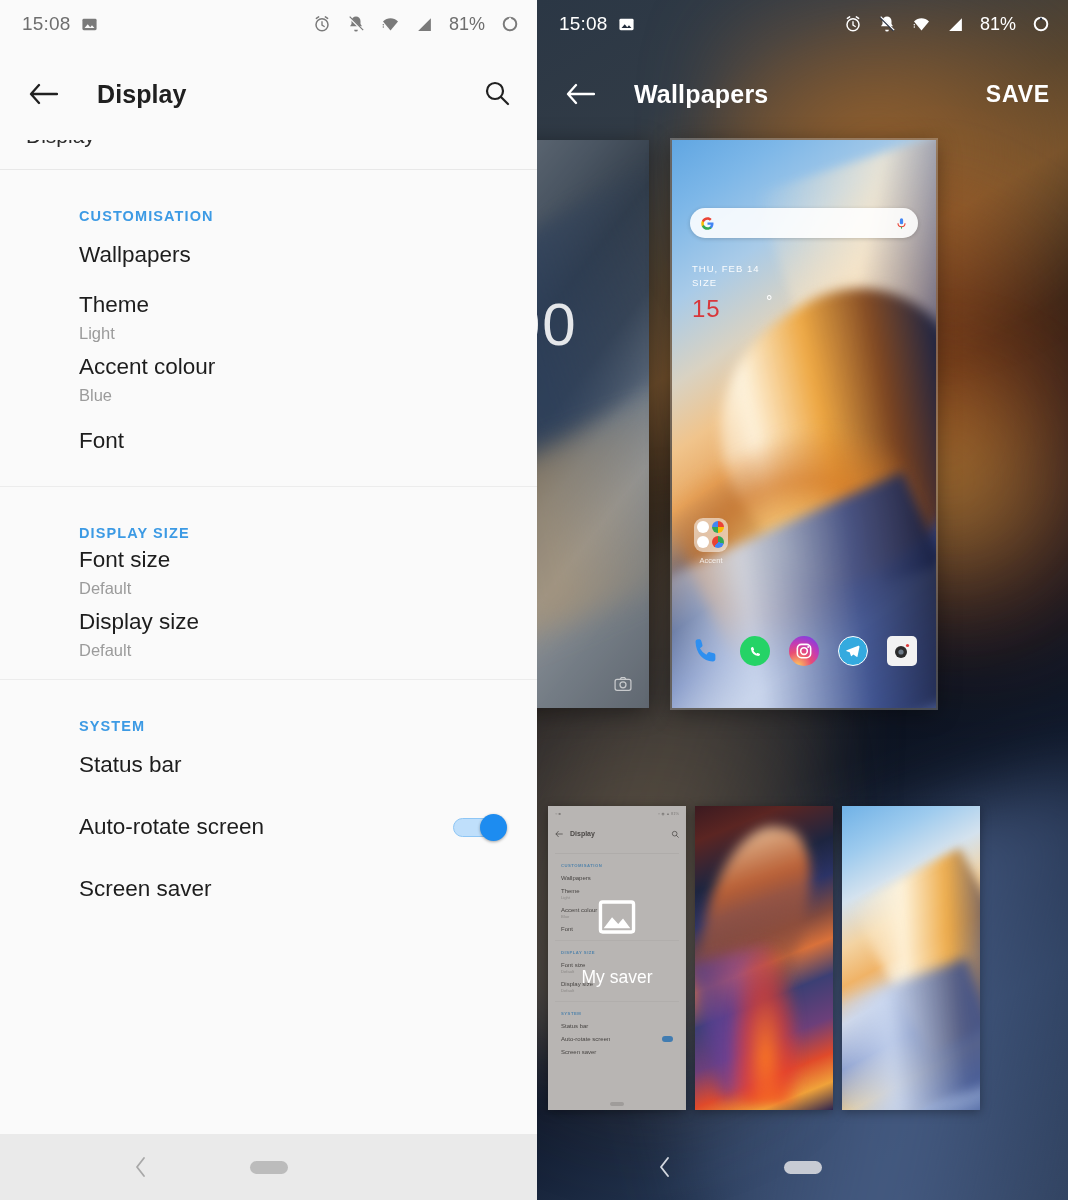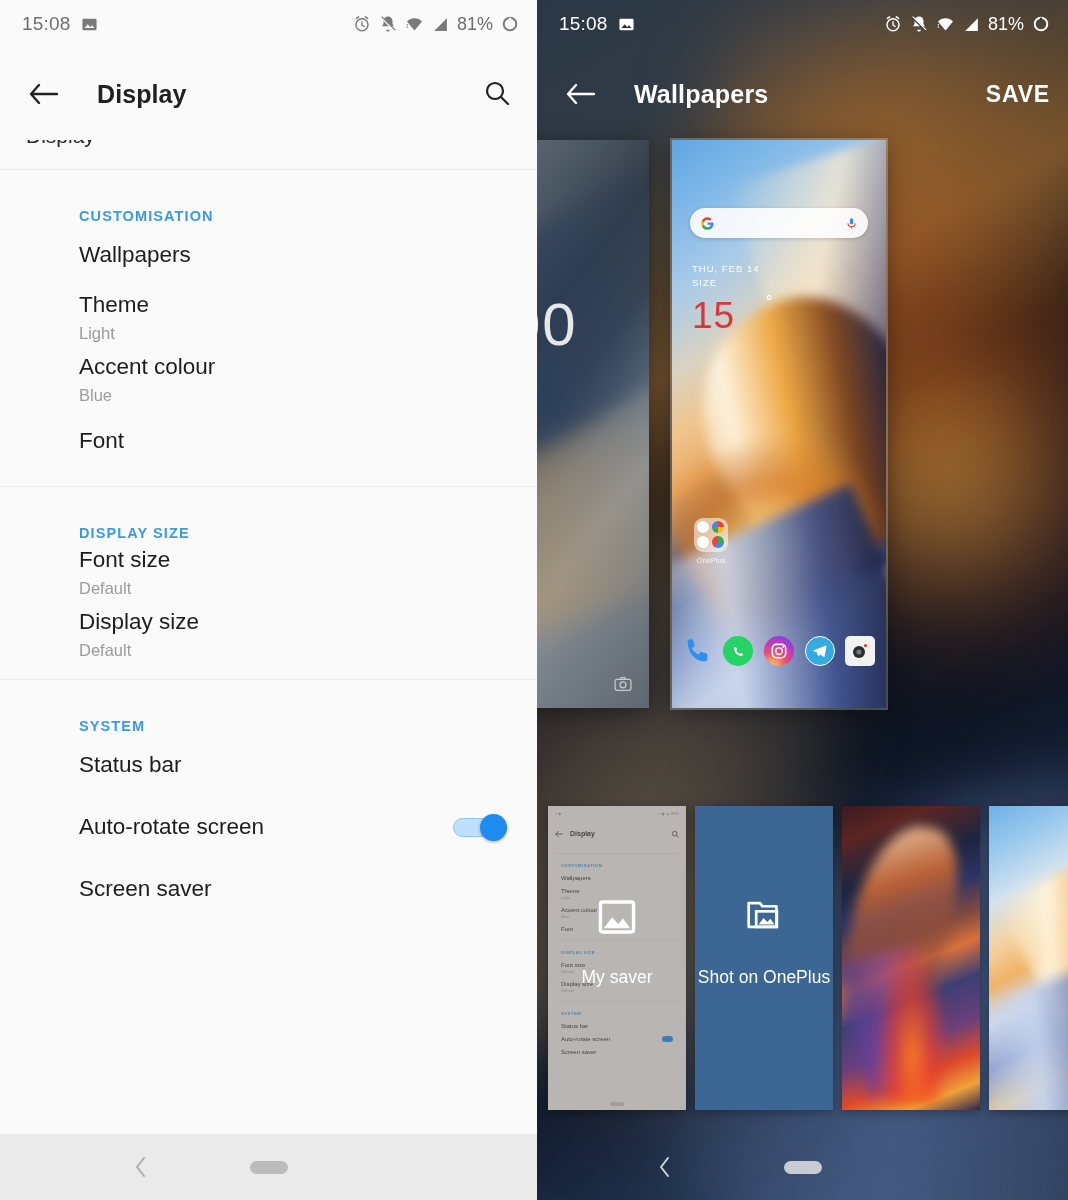--- a/index.html
+++ b/index.html
@@ -17,21 +17,21 @@
     width: 537px; height: 1200px;
     background: #fafafa;
     overflow: hidden;
   }
   .l-statusbar {
     height: 48px; display: flex; align-items: center;
     padding: 0 18px 0 22px; color: #7a7a7a;
   }
   .l-statusbar .clock { font-size: 19px; color: #6e6e6e; letter-spacing: .2px; }
   .sb-left { display: flex; align-items: center; gap: 10px; flex: 1; }
-  .sb-right { display: flex; align-items: center; gap: 8px; }
+  .sb-right { display: flex; align-items: center; gap: 16px; }
   .sb-right .pct { font-size: 18px; color: #6e6e6e; }
   .icn { display: inline-flex; align-items: center; justify-content: center; }
 
   .l-appbar {
     height: 92px; display: flex; align-items: center; padding: 0 20px 0 22px;
   }
   .l-appbar .back { width: 42px; height: 42px; }
   .l-appbar .title {
     font-size: 25px; font-weight: bold; color: #202020;
     margin-left: 33px; letter-spacing: .1px;
@@ -159,21 +159,21 @@
     position: absolute; top: 150px; left: 98px;
     font-size: 60px; font-weight: 300; color: rgba(255,255,255,.88);
     letter-spacing: 2px;
   }
   .prev-lock .lock-cam {
     position: absolute; right: 16px; bottom: 14px; opacity: .75;
   }
 
   
   .prev-home {
-    left: 135px; width: 214px; height: 568px;
+    left: 135px; width: 264px; height: 568px;
     background:
       linear-gradient(146deg,
         #60a6e2 0%, #7db7e8 10%, #a9cbe8 22%, #d9d2c2 33%,
         #f0c48c 42%, #e8a862 50%, #7e6d6e 58%, #3b4f80 66%,
         #6e84ba 74%, #b7c3dc 82%, #8a9ac4 90%, #4a5c92 100%);
     outline: 2px solid rgba(255,255,255,.25);
   }
   .ph-blob { position: absolute; filter: blur(1px); }
   .ph-b1 { top: 28%; left: 18%; width: 100%; height: 46%;
     background: linear-gradient(112deg, rgba(255,255,255,0) 0%, rgba(255,246,226,.92) 22%, rgba(238,166,62,.95) 42%, rgba(120,60,20,.9) 62%, rgba(24,30,60,.9) 80%);
@@ -190,21 +190,21 @@
 
   .ph-search {
     position: absolute; top: 68px; left: 18px; right: 18px; height: 30px;
     border-radius: 16px; background: rgba(255,255,255,.88);
     display: flex; align-items: center; justify-content: space-between;
     padding: 0 10px; box-shadow: 0 1px 4px rgba(0,0,0,.18);
   }
   .ph-widget { position: absolute; top: 122px; left: 20px; }
   .ph-widget .wline { font-size: 9.5px; letter-spacing: 1px; color: rgba(255,255,255,.95); line-height: 1.5; }
   .ph-temp { position: relative; margin-top: 4px; }
-  .ph-temp .deg1 { font-size: 37px; color: #d8373b; font-weight: 300; letter-spacing: 1px; }
+  .ph-temp .deg1 { font-size: 24px; color: #d8373b; font-weight: 300; letter-spacing: 1px; }
   .ph-temp .degmark { position: absolute; top: -2px; right: -13px; font-size: 16px; color: #fff; }
 
   .ph-folder { position: absolute; top: 378px; left: 22px; width: 34px; }
   .ph-folder .fbox {
     width: 34px; height: 34px; border-radius: 9px; background: rgba(255,255,255,.55);
     display: grid; grid-template-columns: 1fr 1fr; grid-template-rows: 1fr 1fr;
     padding: 3px; gap: 2px;
   }
   .ph-folder .mini { border-radius: 50%; width: 12px; height: 12px; }
   .ph-folder .flabel { margin-top: 4px; font-size: 7.5px; color: rgba(255,255,255,.8); text-align: center; }
@@ -560,21 +560,21 @@
           </div>
         </div>
 
         <div class="ph-folder">
           <div class="fbox">
             <span class="mini" style="background:#fff"></span>
             <span class="mini" style="background:conic-gradient(#EA4335 0 25%,#FBBC05 25% 50%,#34A853 50% 75%,#4285F4 75%)"></span>
             <span class="mini" style="background:#fff"></span>
             <span class="mini" style="background:conic-gradient(#34A853 0 30%,#4285F4 30% 60%,#EA4335 60% 100%)"></span>
           </div>
-          <div class="flabel">OnePlus</div>
+          <div class="flabel">Accent</div>
         </div>
 
         <div class="ph-dock">
           <span class="dock-ic">
             <svg width="30" height="30" viewBox="0 0 24 24">
                 <path d="M6.6 2.5c.8 0 1.4.5 1.6 1.2l.9 3.2c.2.7 0 1.4-.6 1.8l-1.4 1a12 12 0 0 0 5.2 5.2l1-1.4c.4-.6 1.1-.8 1.8-.6l3.2.9c.7.2 1.2.8 1.2 1.6v3c0 1.2-1 2.1-2.1 2C9.8 20 4 14.2 3.6 4.6 3.5 3.5 4.4 2.5 5.6 2.5z" fill="#2e8ff0"></path>
               </svg>
           </span>
           <span class="dock-ic" style="background:#25D366;display:flex;align-items:center;justify-content:center">
             <svg width="19" height="19" viewBox="0 0 24 24">
@@ -675,30 +675,20 @@
         <div class="dimmer"></div>
         <span class="cat-icon">
           <svg width="38" height="34" viewBox="0 0 24 22">
               <rect x="1.3" y="1.3" width="21.4" height="19.4" rx="1.4" fill="none" stroke="#fff" stroke-width="2.2"></rect>
               <path d="M3.4 18.2l5.4-7 4 4.3 3.1-3.6 4.7 6.3z" fill="#fff"></path>
             </svg>
         </span>
         <div class="cat-label">My saver</div>
       </div>
 
-      <div class="cat cat-oneplus">
-        <span class="cat-icon">
-          <svg width="38" height="34" viewBox="0 0 26 24">
-            <path d="M2.2 2.2h8l1.6 2.2h10V19H2.2z" fill="none" stroke="#fff" stroke-width="1.9" stroke-linejoin="round"></path>
-            <rect x="7.5" y="8" width="14.6" height="11" fill="none" stroke="#fff" stroke-width="1.9"></rect>
-            <path d="M9.2 17.3l3.5-4.6 2.6 2.9 2.1-2.4 3.1 4.1z" fill="#fff"></path>
-          </svg>
-        </span>
-        <div class="cat-label">Shot on OnePlus</div>
-      </div>
 
       <div class="cat cat-w1">
         <span class="w1-a"></span>
           <span class="w1-c"></span>
           <span class="w1-b"></span>
       </div>
 
       <div class="cat cat-w2">
         <span class="w2-a"></span>
           <span class="w2-b"></span>

